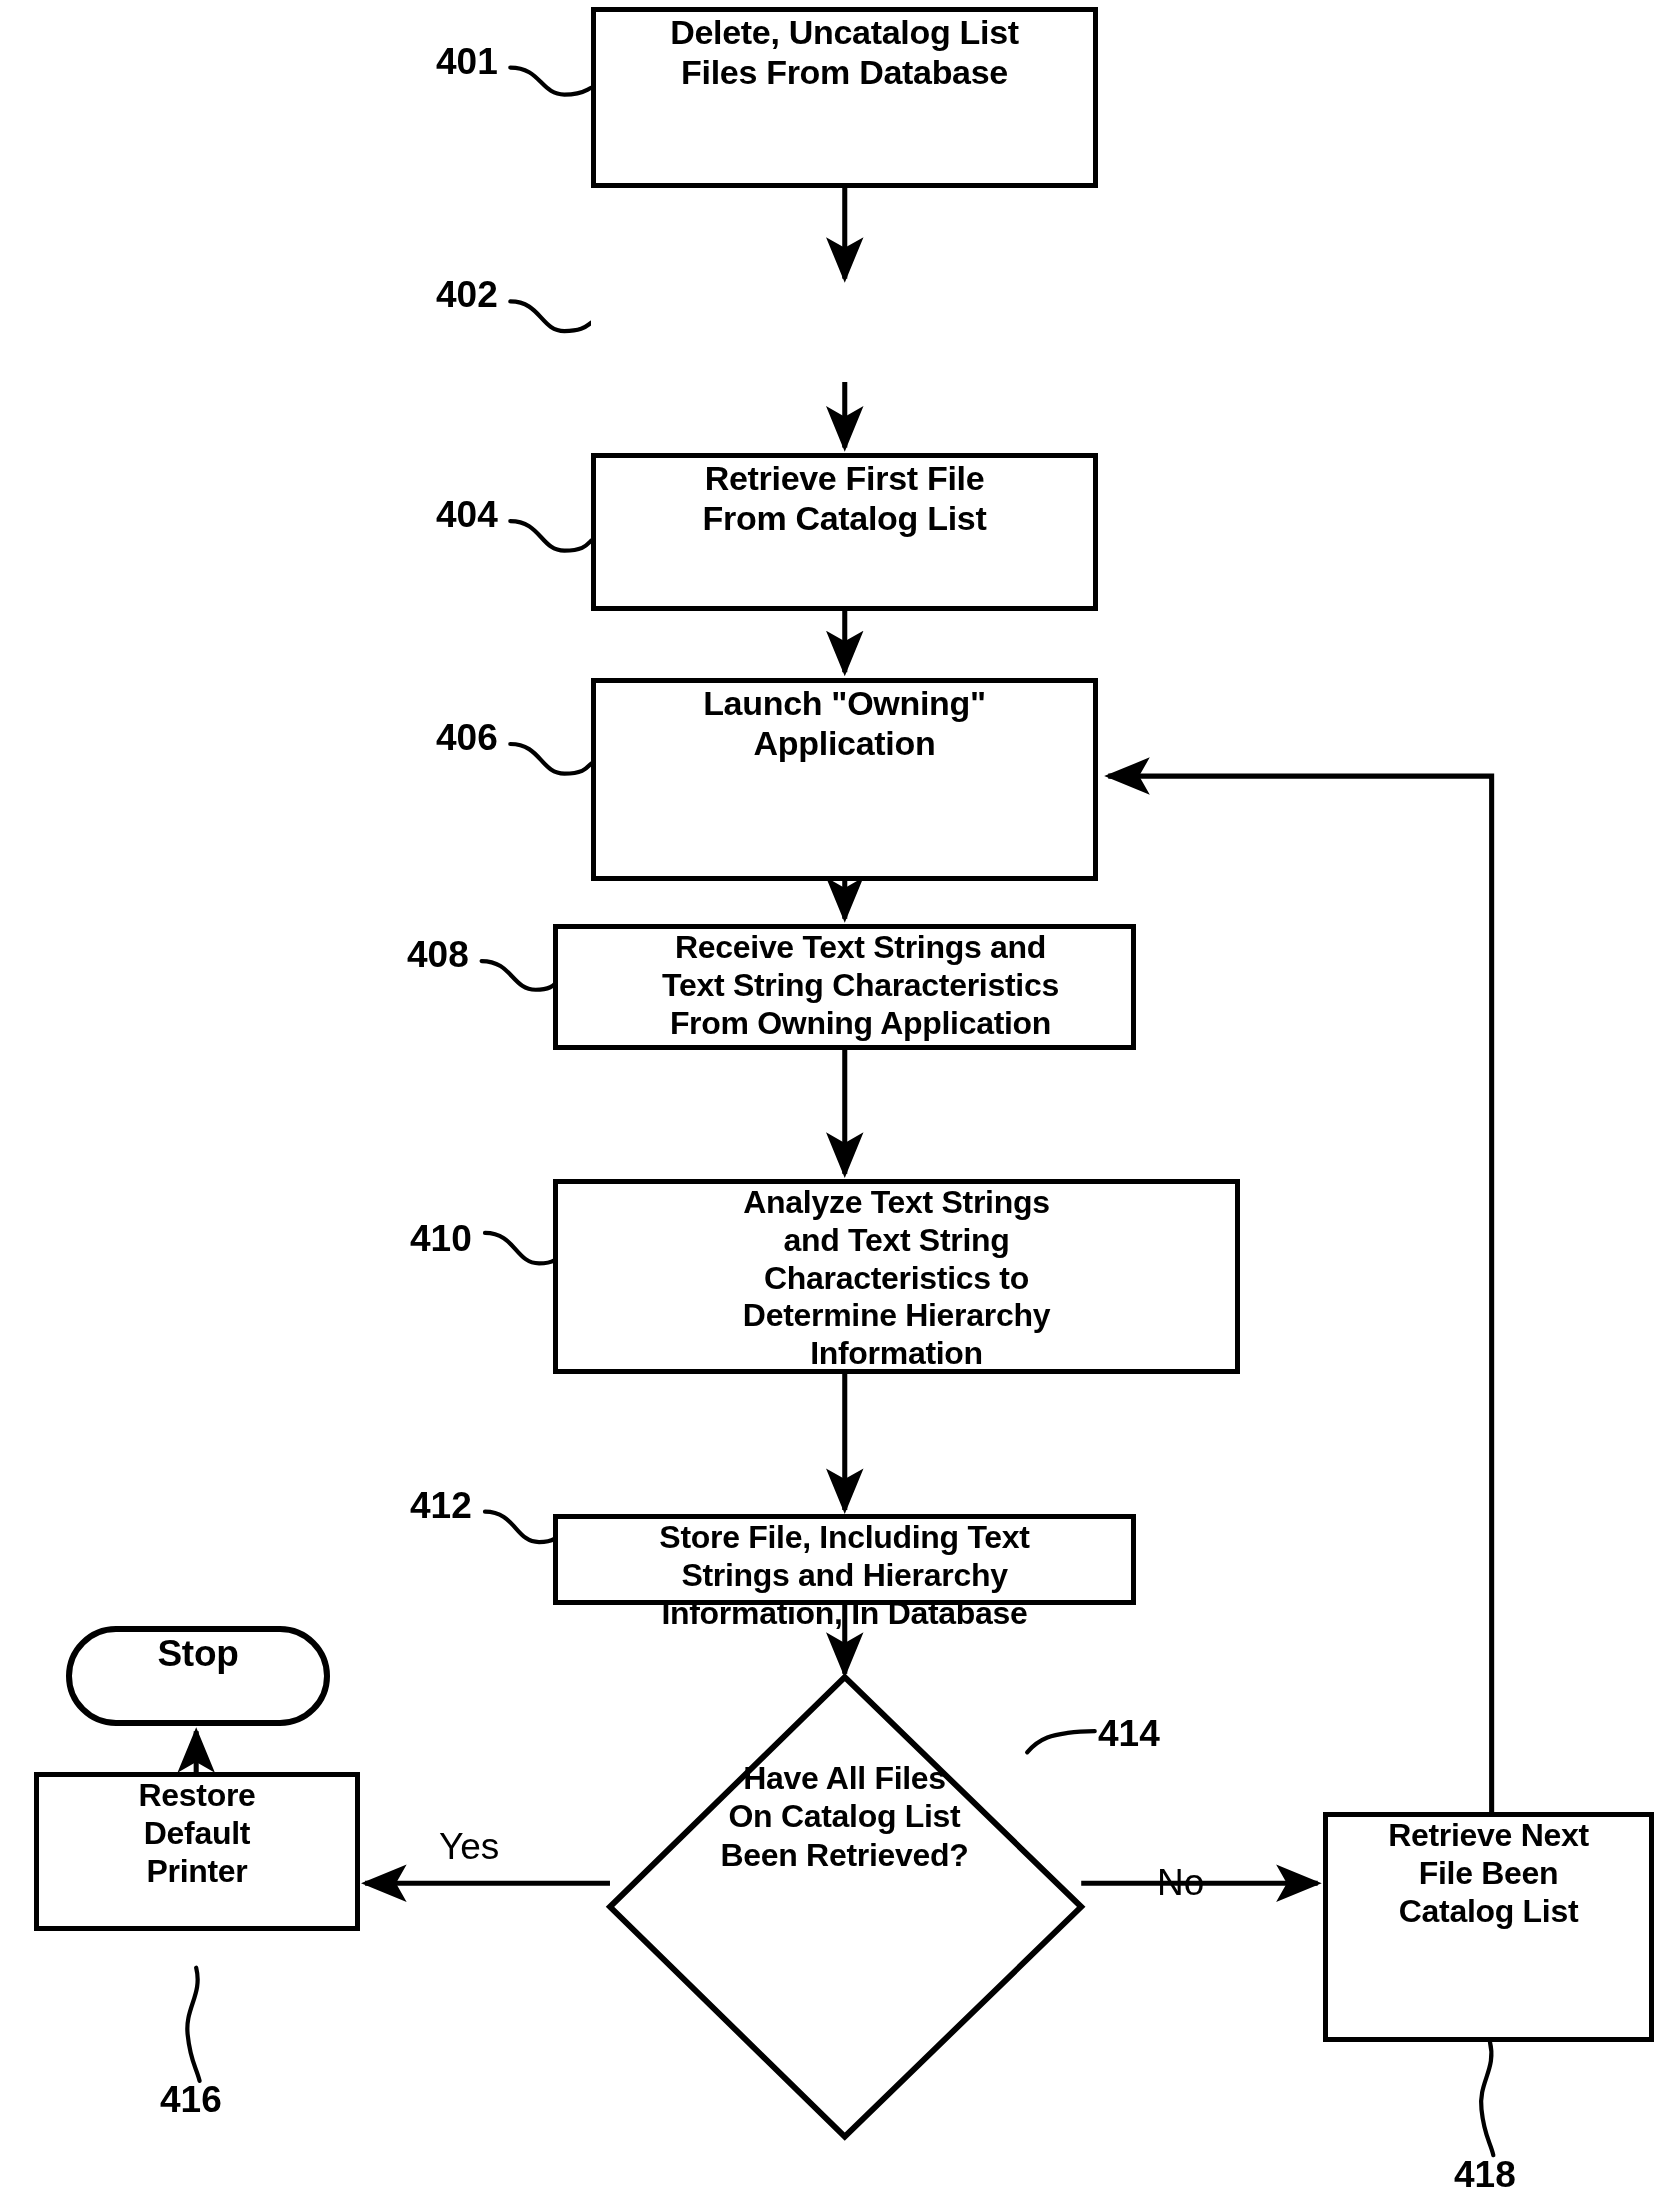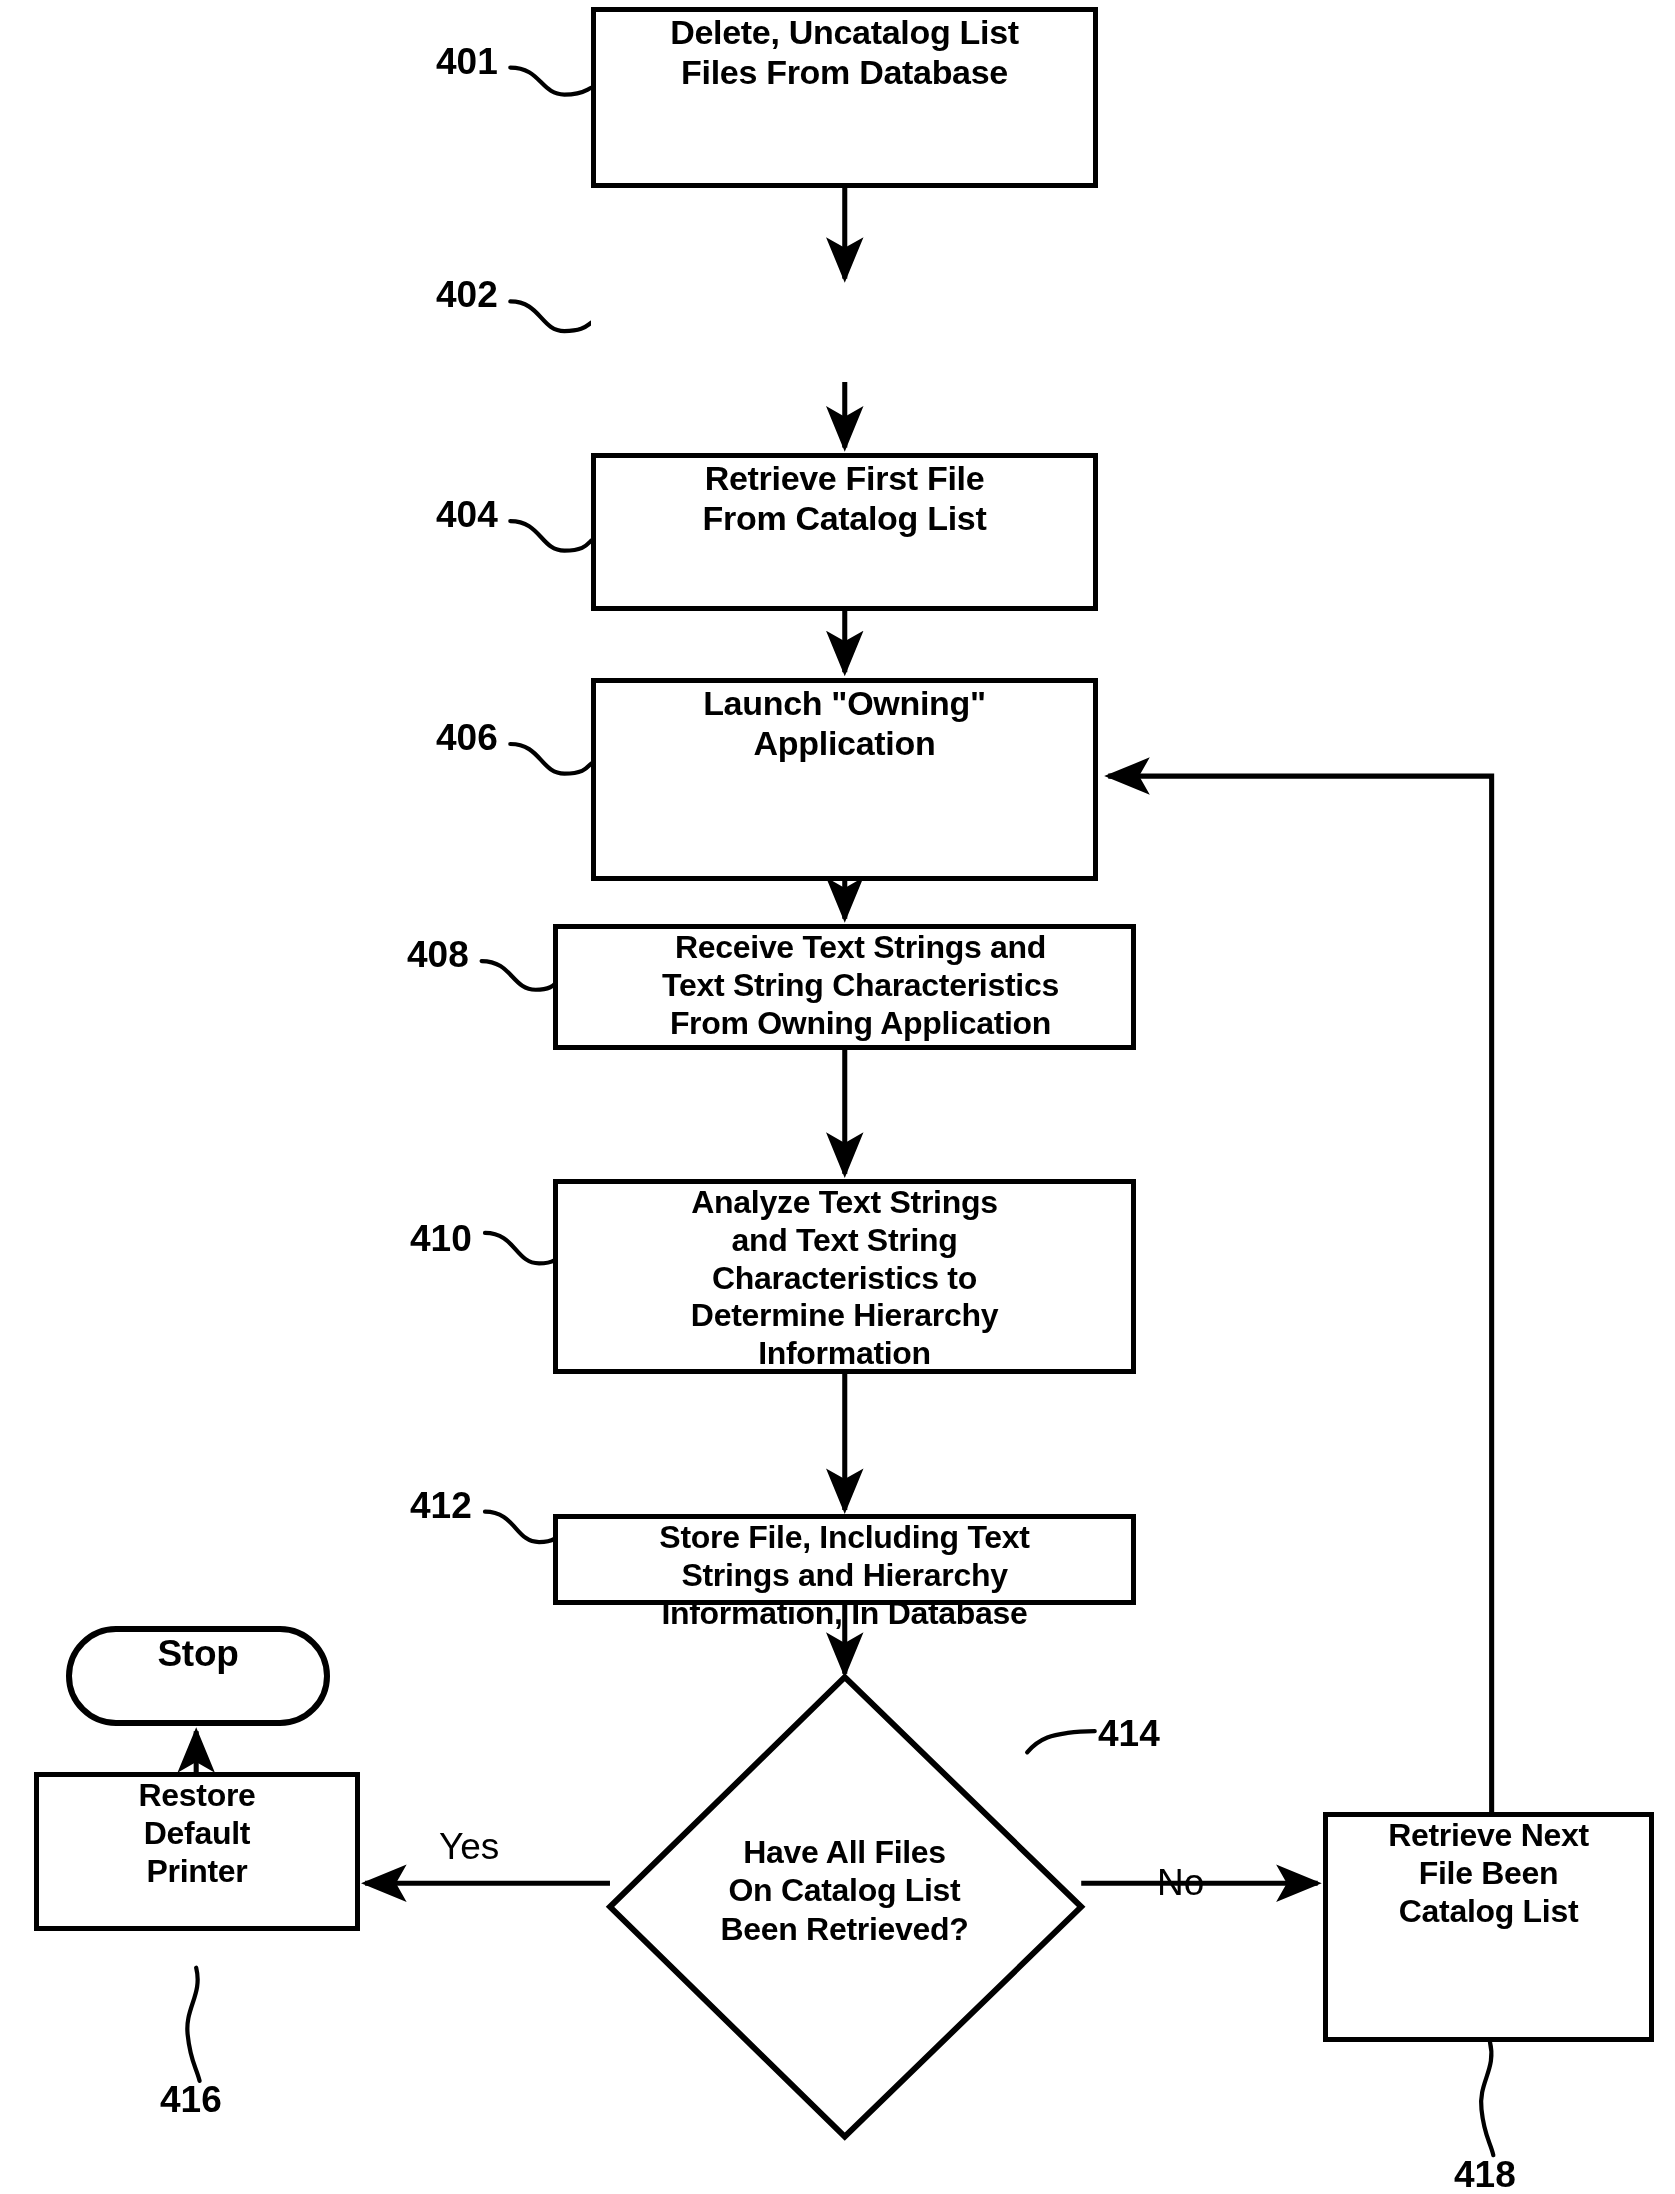--- a/index.html
+++ b/index.html
@@ -139,35 +139,35 @@
     <span class="txt">Launch "Owning"
 Application</span>
   </div>
 
   <div class="node" style="left:553px; top:924px; width:583px; height:126px; font-size:32px;padding-left:32px;">
     <span class="txt">Receive Text Strings and
 Text String Characteristics
 From Owning Application</span>
   </div>
 
-  <div class="node" style="left:553px; top:1179px; width:583px; height:195px; font-size:32px;">
+  <div class="node" style="left:553px; top:1179px; width:687px; height:195px; font-size:32px;">
     <span class="txt">Analyze Text Strings
 and Text String
 Characteristics to
 Determine Hierarchy
 Information</span>
   </div>
 
   <div class="node" style="left:553px; top:1514px; width:583px; height:91px; font-size:32px;">
     <span class="txt">Store File, Including Text
 Strings and Hierarchy
 Information, In Database</span>
   </div>
 
-  <div class="diamond-label" style="left:642px; top:1833px; width:405px; font-size:32px;">Have All Files
+  <div class="diamond-label" style="left:642px; top:1759px; width:405px; font-size:32px;">Have All Files
 On Catalog List
 Been Retrieved?</div>
 
   <div class="node terminator" style="left:66px; top:1626px; width:264px; height:100px; font-size:37px;">
     <span class="txt">Stop</span>
   </div>
 
   <div class="node" style="left:34px; top:1772px; width:326px; height:159px; font-size:32px;">
     <span class="txt">Restore
 Default

